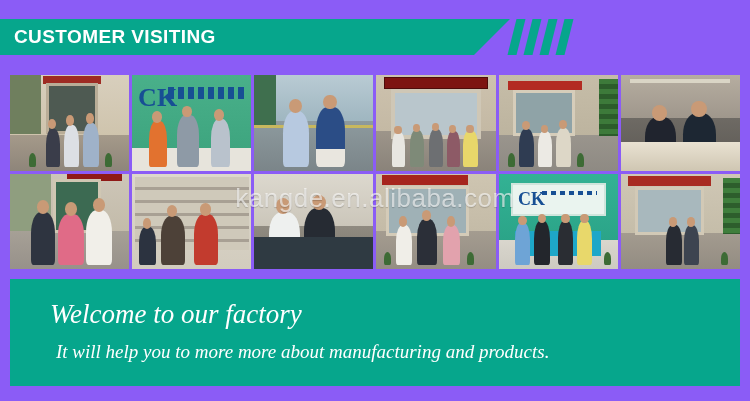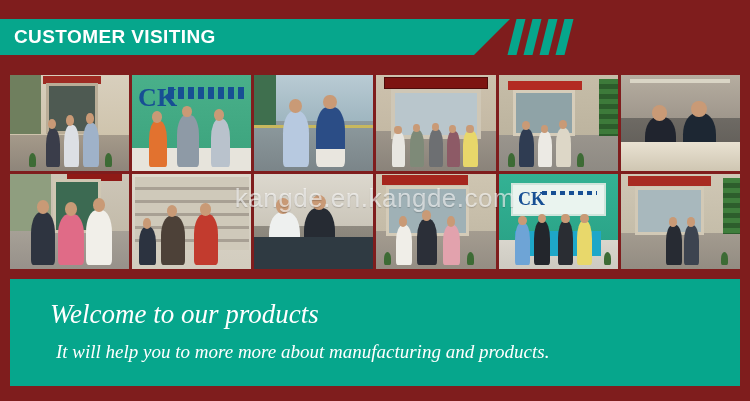--- a/index.html
+++ b/index.html
@@ -9,21 +9,21 @@
     height: 401px;
     background: #ffffff;
     font-family: "Liberation Sans", sans-serif;
     overflow: hidden;
   }
 
   #page {
     position: relative;
     width: 750px;
     height: 401px;
-    background: #7f1d1d;
+    background: #8b5cf6;
   }
 
   
   .banner {
     position: absolute;
     left: 0;
     top: 19px;
     width: 750px;
     height: 36px;
     overflow: hidden;
@@ -397,20 +397,20 @@
       <div class="door"></div>
       <span class="pp" style="left:38%;width:13%;height:42%;background:#272b33;"></span>
       <span class="head" style="left:40.5%;bottom:44%;width:7%;height:10%;"></span>
       <span class="pp" style="left:53%;width:13%;height:42%;background:#3d4450;"></span>
       <span class="head" style="left:55.5%;bottom:44%;width:7%;height:10%;"></span>
       <span class="plant" style="left:84%;"></span>
     </div>
 
   </div>
 
-  <div class="watermark">kangde.en.kangde.com</div>
+  <div class="watermark">kangde.en.alibaba.com</div>
 
   <div class="welcome-panel">
-    <div class="welcome-title">Welcome to our products</div>
+    <div class="welcome-title">Welcome to our factory</div>
     <div class="welcome-sub">It will help you to more more about manufacturing and products.</div>
   </div>
 
 </div>
 
 </body></html>

